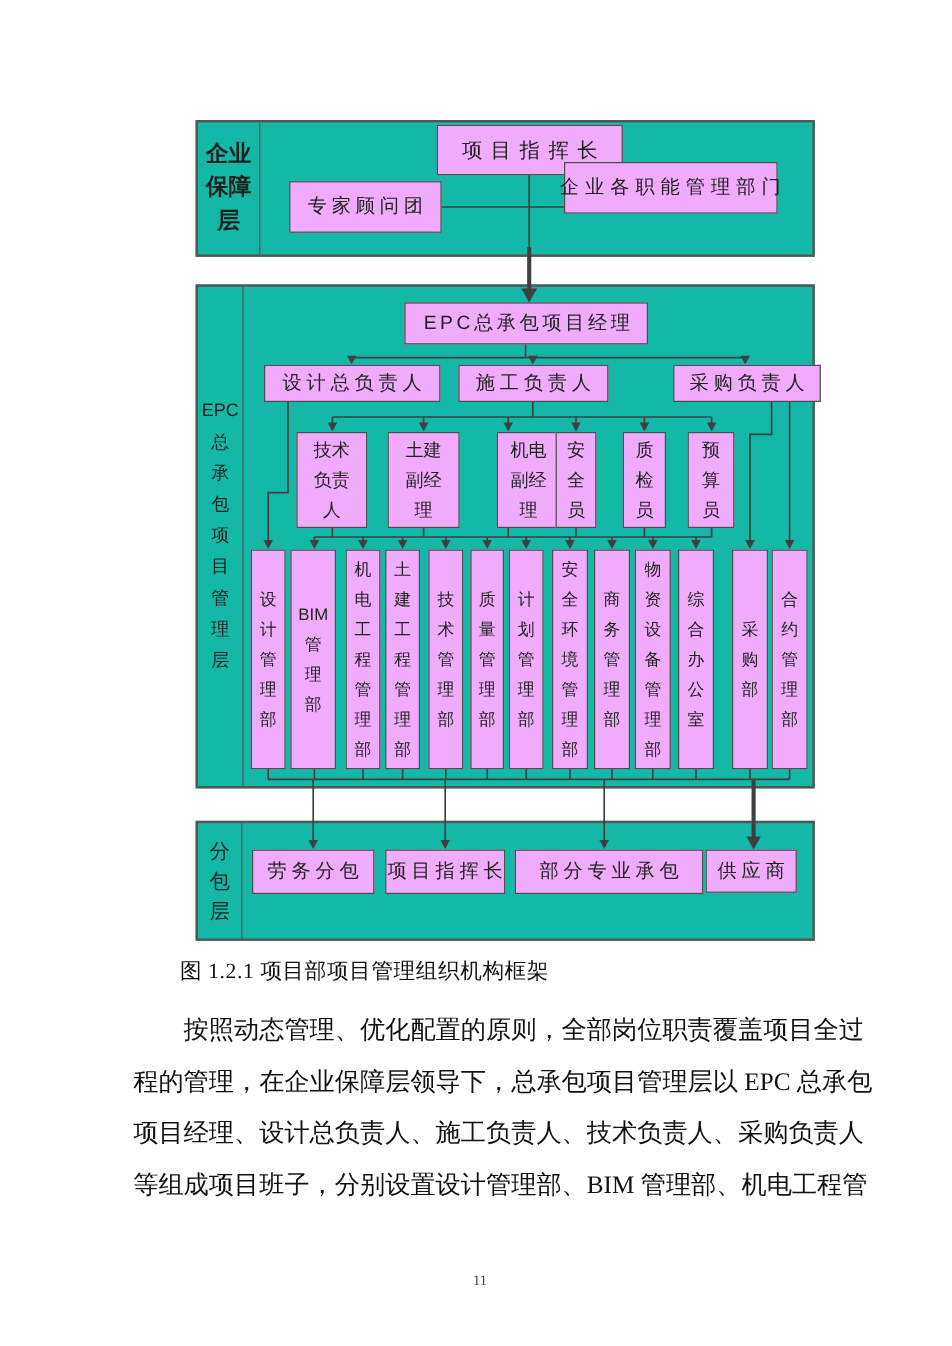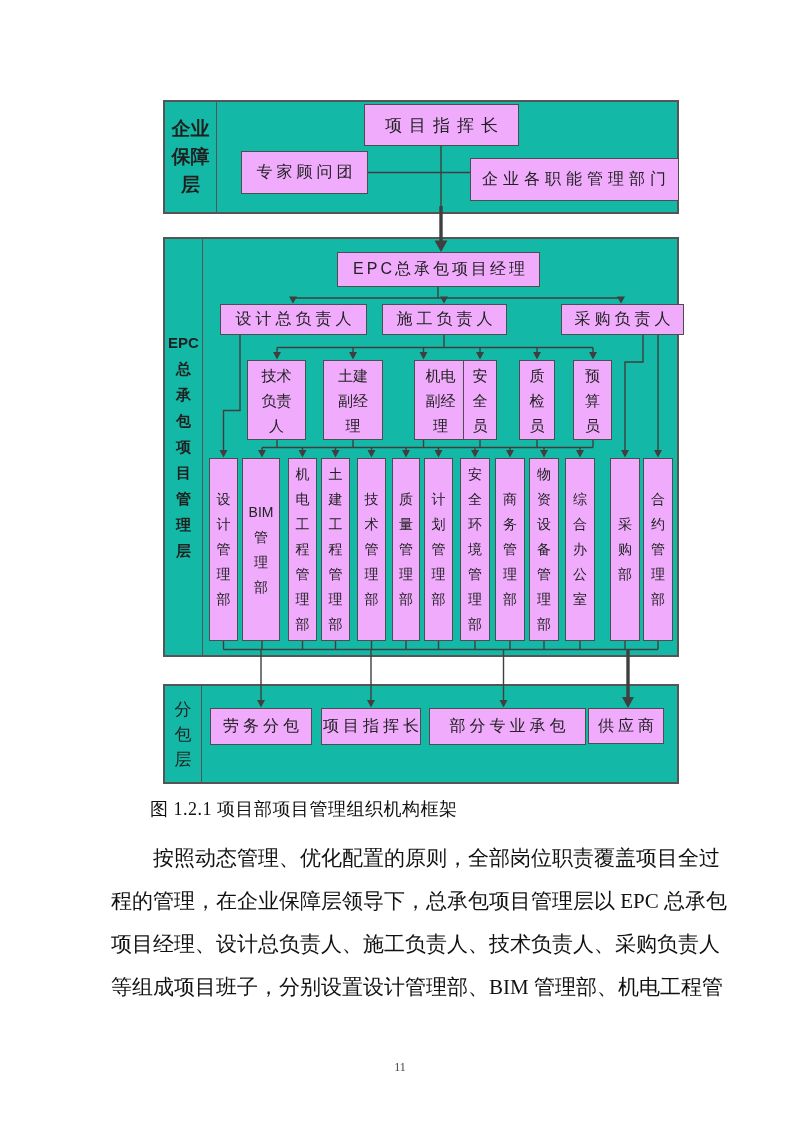--- a/index.html
+++ b/index.html
@@ -4,21 +4,21 @@
 <style>
   html,body{margin:0;padding:0;background:#ffffff;}
   .page{position:relative;width:793px;height:1122px;background:#fff;overflow:hidden;
         font-family:"Liberation Sans",sans-serif;color:#1f1f1f;}
   
   .sec{position:absolute;border:2px solid #555;box-sizing:border-box;background:#14b8a6;}
   .sec-label{position:absolute;left:0;top:0;bottom:0;border-right:1.6px solid #555;
              display:flex;align-items:center;justify-content:center;
              white-space:pre-line;text-align:center;box-sizing:border-box;}
   .lbl1{width:52px;font-size:19px;line-height:28px;font-weight:700;}
-  .lbl2{width:38px;font-size:15px;line-height:26px;font-weight:700;}
+  .lbl2{width:38px;font-size:15px;line-height:26px;font-weight:400;}
   .lbl3{width:37px;font-size:17px;line-height:25px;font-weight:500;}
   
   .bx{position:absolute;border:1.6px solid #4d4d4d;background:#f0abfc;box-sizing:border-box;
       display:flex;align-items:center;justify-content:center;color:#222;}
   .h{font-size:16px;letter-spacing:4px;text-indent:4px;white-space:nowrap;}
   .h.big{font-size:17px;letter-spacing:7px;text-indent:7px;}
   .v{white-space:pre-line;text-align:center;font-size:15px;line-height:25px;}
   .dept{font-size:14px;line-height:25px;}
   .wires{position:absolute;left:0;top:0;pointer-events:none;}
   
@@ -57,21 +57,21 @@
     </div>
 
     <div class="sec" style="left:163px;top:684px;width:516px;height:100px">
       <div class="sec-label lbl3">分
 包
 层</div>
     </div>
 
     <div class="bx h big" style="left:364px;top:104px;width:155px;height:42px">项目指挥长</div>
     <div class="bx h" style="left:241px;top:151px;width:127px;height:43px">专家顾问团</div>
-    <div class="bx h" style="left:470px;top:158px;width:209px;height:43px;letter-spacing:5px">企业各职能管理部门</div>
+    <div class="bx h" style="left:470px;top:135px;width:178px;height:43px;letter-spacing:5px">企业各职能管理部门</div>
 
     <div class="bx h" style="left:337px;top:252px;width:203px;height:35px;letter-spacing:3px">EPC总承包项目经理</div>
     <div class="bx h" style="left:220px;top:304px;width:147px;height:31px">设计总负责人</div>
     <div class="bx h" style="left:382px;top:304px;width:125px;height:31px">施工负责人</div>
     <div class="bx h" style="left:561px;top:304px;width:123px;height:31px">采购负责人</div>
 
     <div class="bx v" style="left:247px;top:360px;width:59px;height:80px">技术
 负责
 人</div>
     <div class="bx v" style="left:323px;top:360px;width:60px;height:80px">土建

